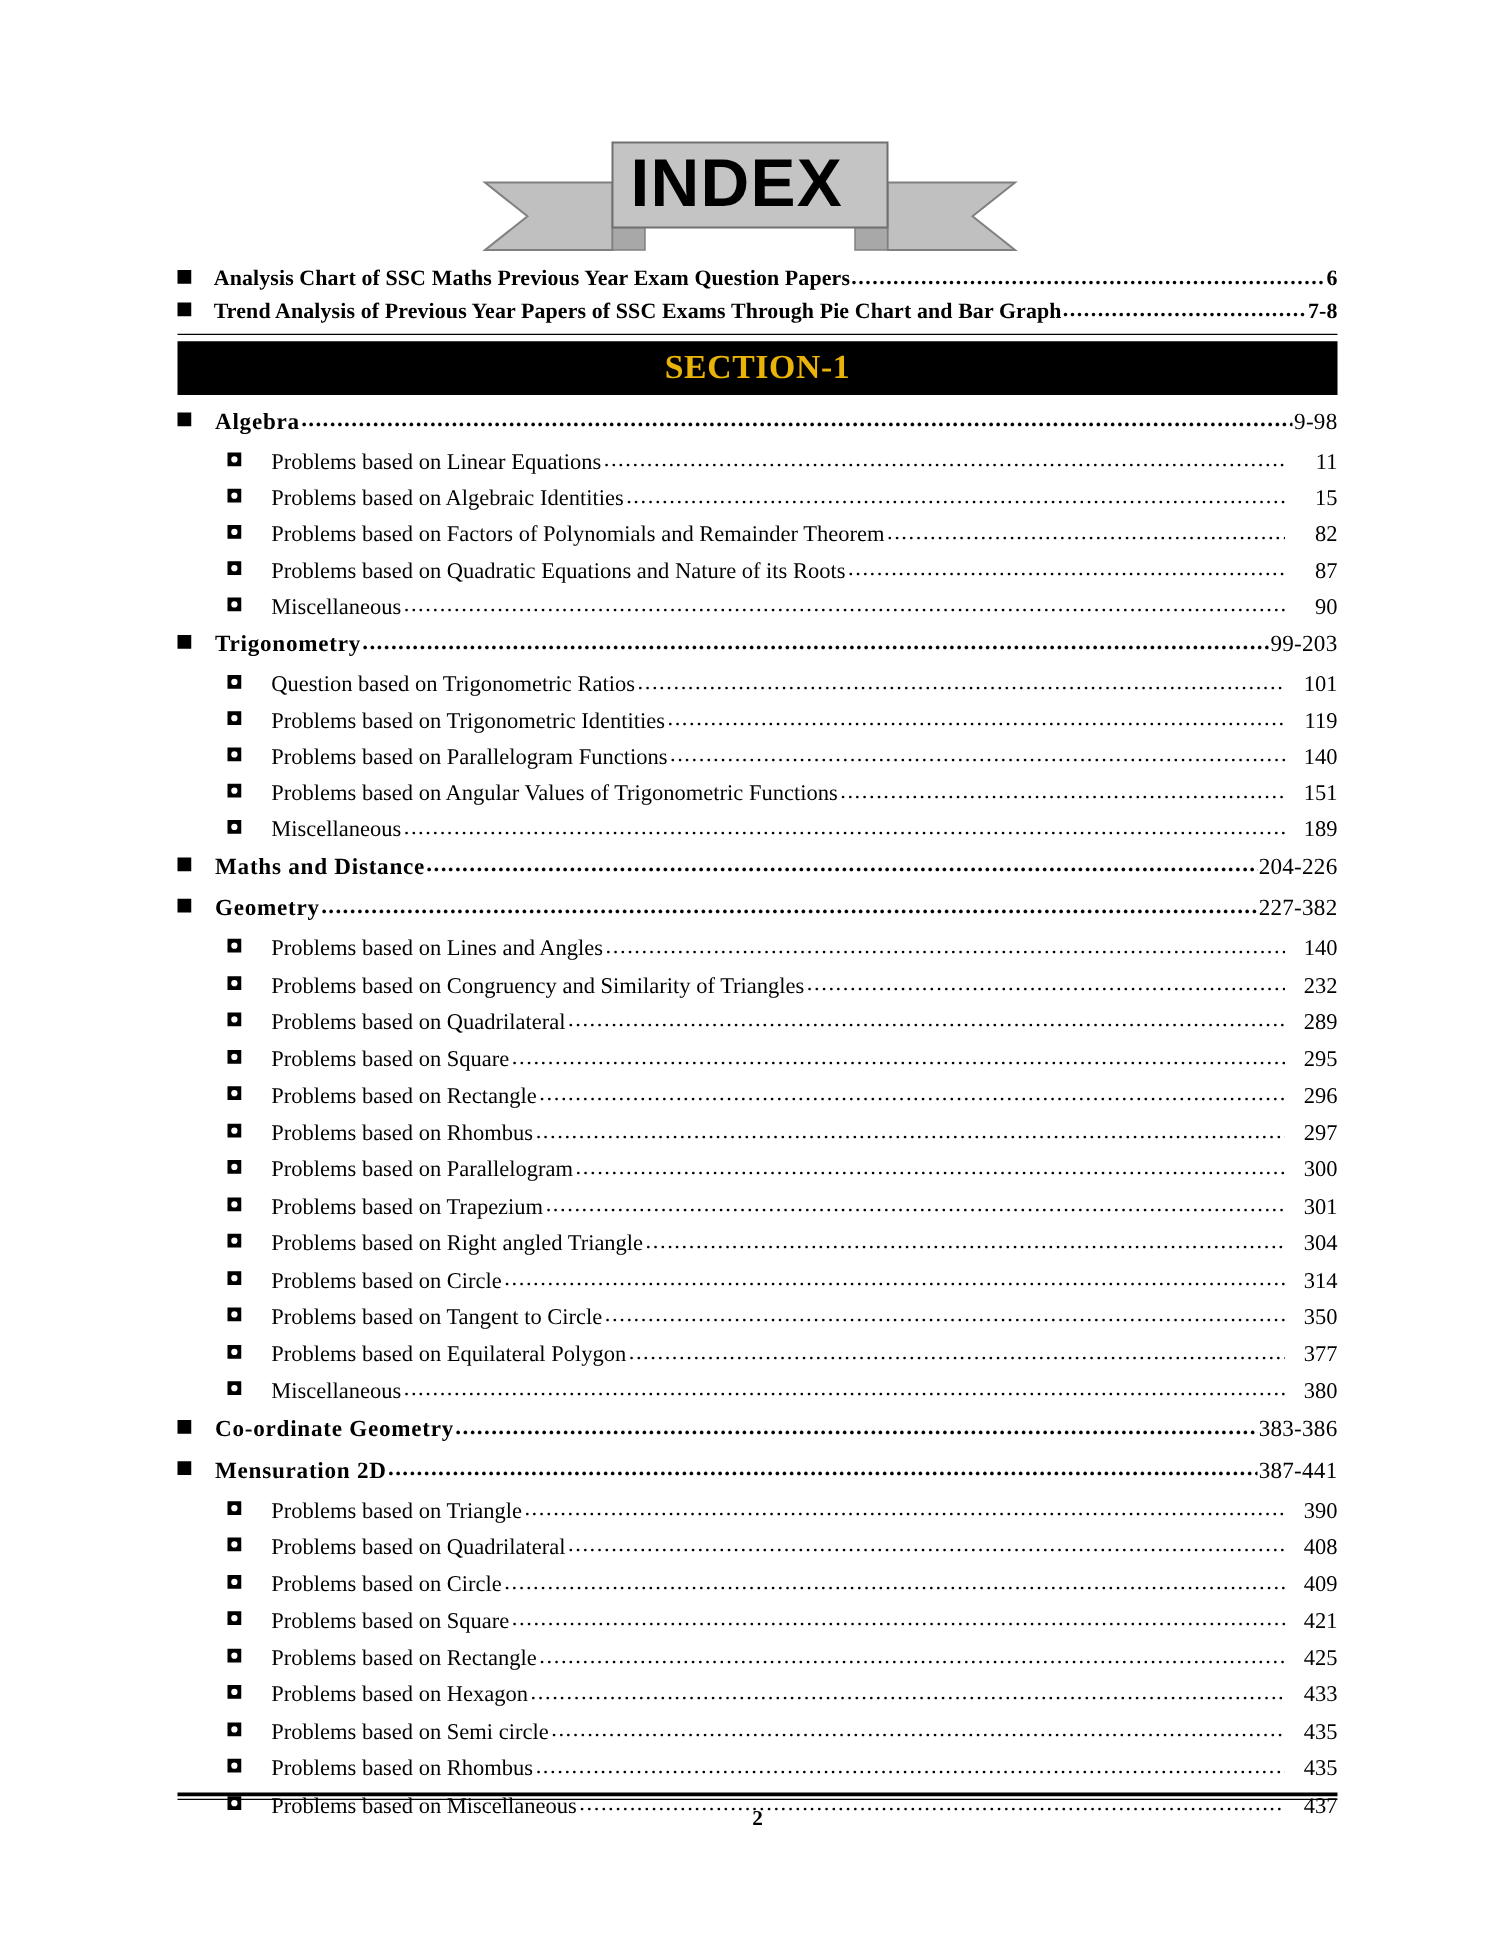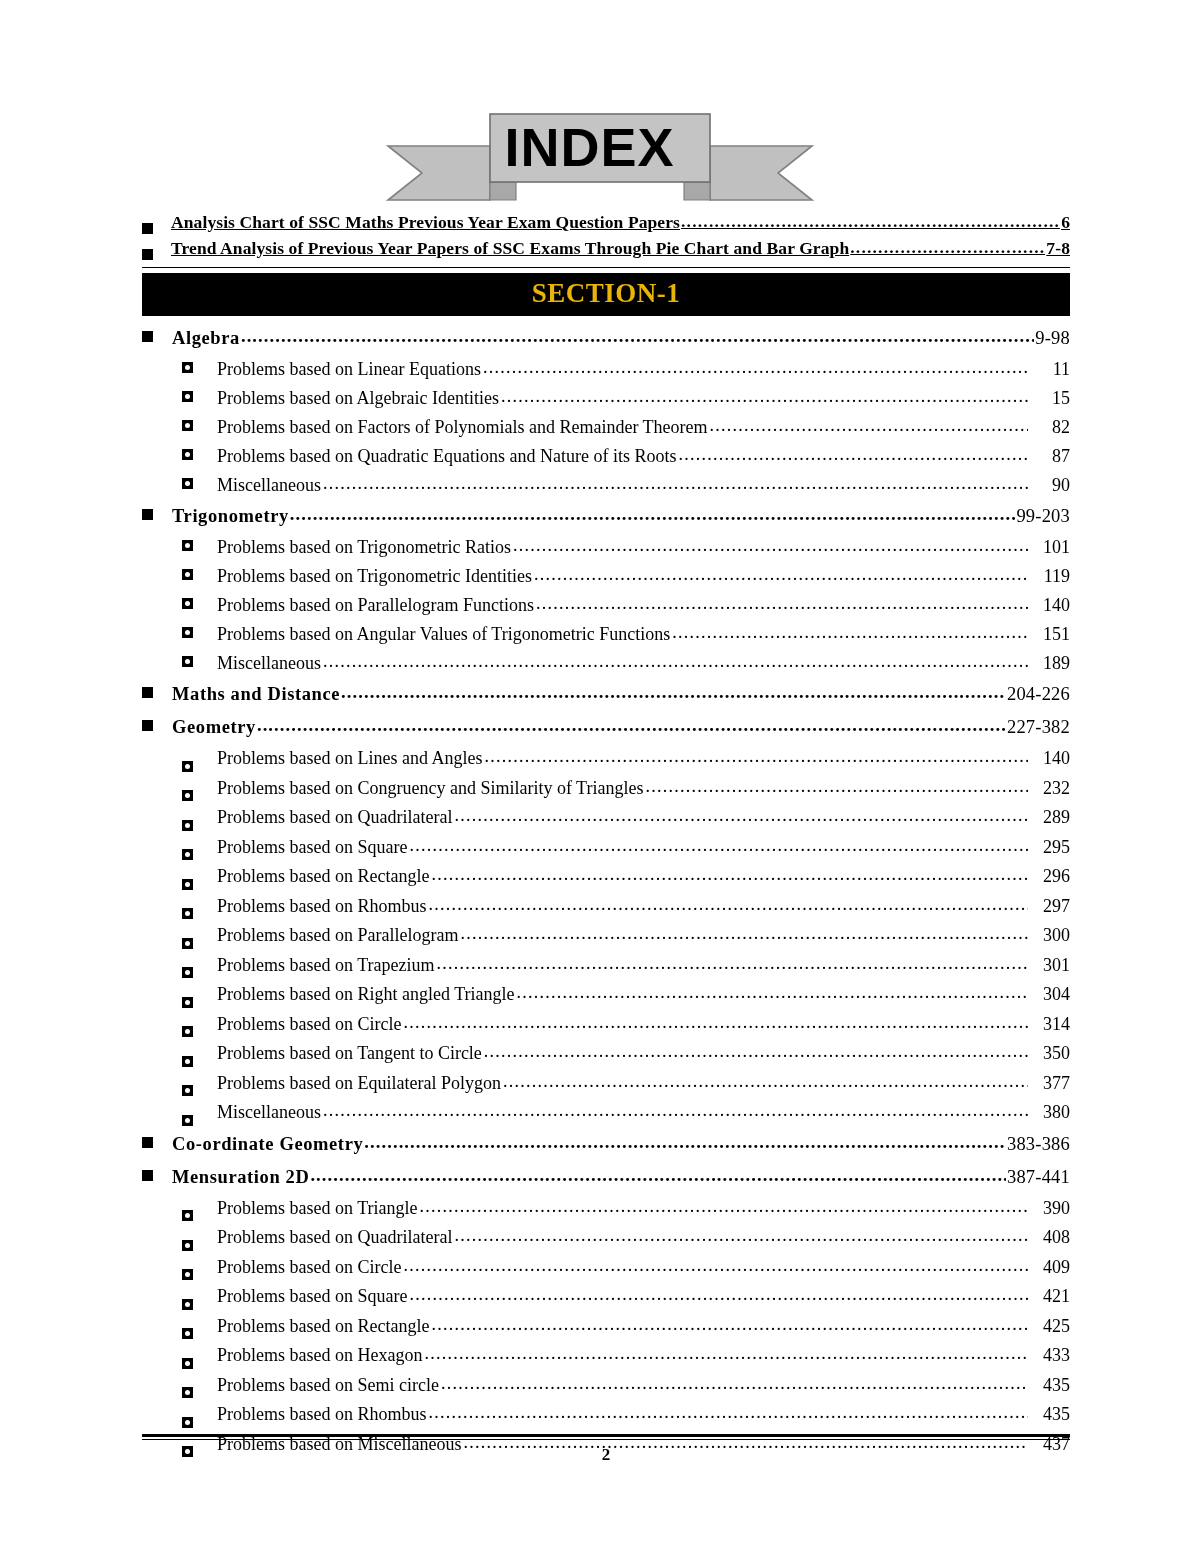--- a/index.html
+++ b/index.html
@@ -56,27 +56,26 @@
   .content {
     position: absolute;
     left: 142px;
     top: 209px;
     width: 928px;
   }
 
   
   .toprow {
     display: flex;
-    align-items: flex-end;
+    align-items: center;
     font-weight: bold;
     font-size: 17.5px;
     line-height: 26px;
     letter-spacing: 0.1px;
     white-space: nowrap;
-    text-decoration: underline;
   }
   .toprow .bullet-sq {
     flex: 0 0 auto;
     width: 11px;
     height: 11px;
     background: #000;
     margin-right: 18px;
     position: relative;
     top: -1px;
   }
@@ -195,21 +194,21 @@
     top: -2px;
     margin: 0 2px;
   }
   .row2 .pageno {
     flex: 0 0 auto;
     min-width: 34px;
     text-align: right;
     padding-left: 6px;
   }
 
-  .tight { line-height: 29.5px; align-items: flex-end; }
+  .tight { line-height: 29.5px; }
 
   
   .footer {
     position: absolute;
     left: 142px;
     top: 1434px;
     width: 928px;
   }
   .footer .rule-thick {
     border-top: 3px solid #000;
@@ -306,21 +305,21 @@
     </div>
 
     <div class="row1">
       <span class="bullet-sq"></span>
       <span class="label">Trigonometry</span>
       <span class="leader">.............................................................................................................................................................................</span>
       <span class="pageno">99-203</span>
     </div>
     <div class="row2">
       <span class="bullet-box"></span>
-      <span class="label">Problems based on Trigonometric Ratios</span>
+      <span class="label">Question based on Trigonometric Ratios</span>
       <span class="leader">............................................................................................................................................................</span>
       <span class="pageno">101</span>
     </div>
     <div class="row2">
       <span class="bullet-box"></span>
       <span class="label">Problems based on Trigonometric Identities</span>
       <span class="leader">............................................................................................................................................................</span>
       <span class="pageno">119</span>
     </div>
     <div class="row2">

